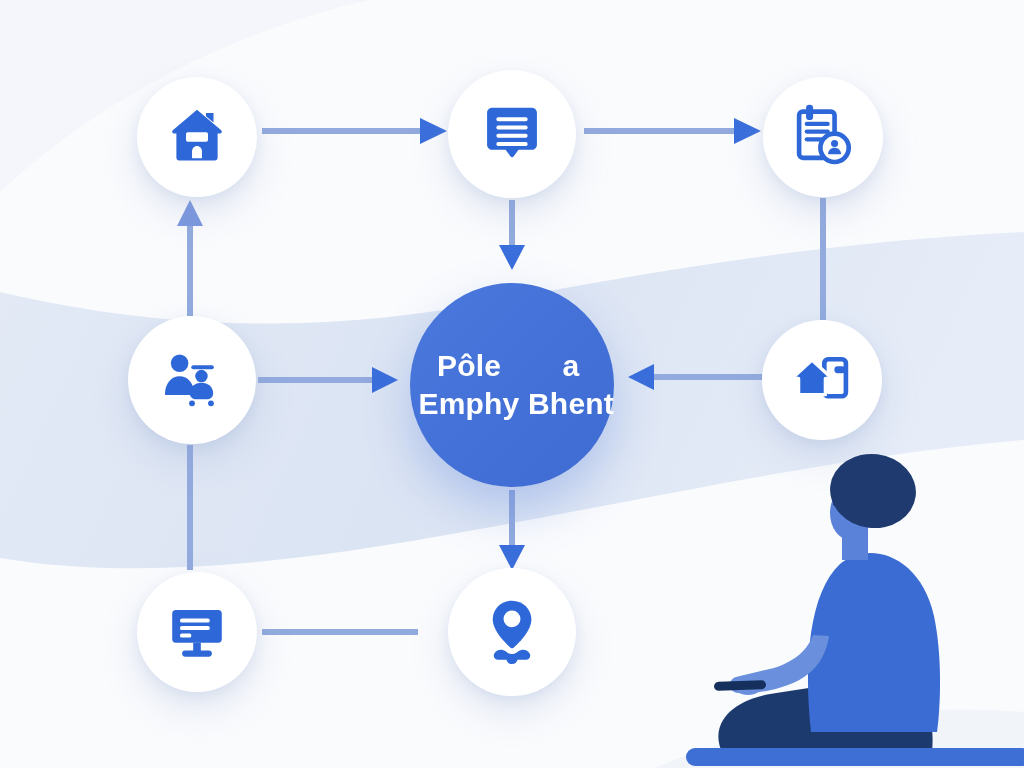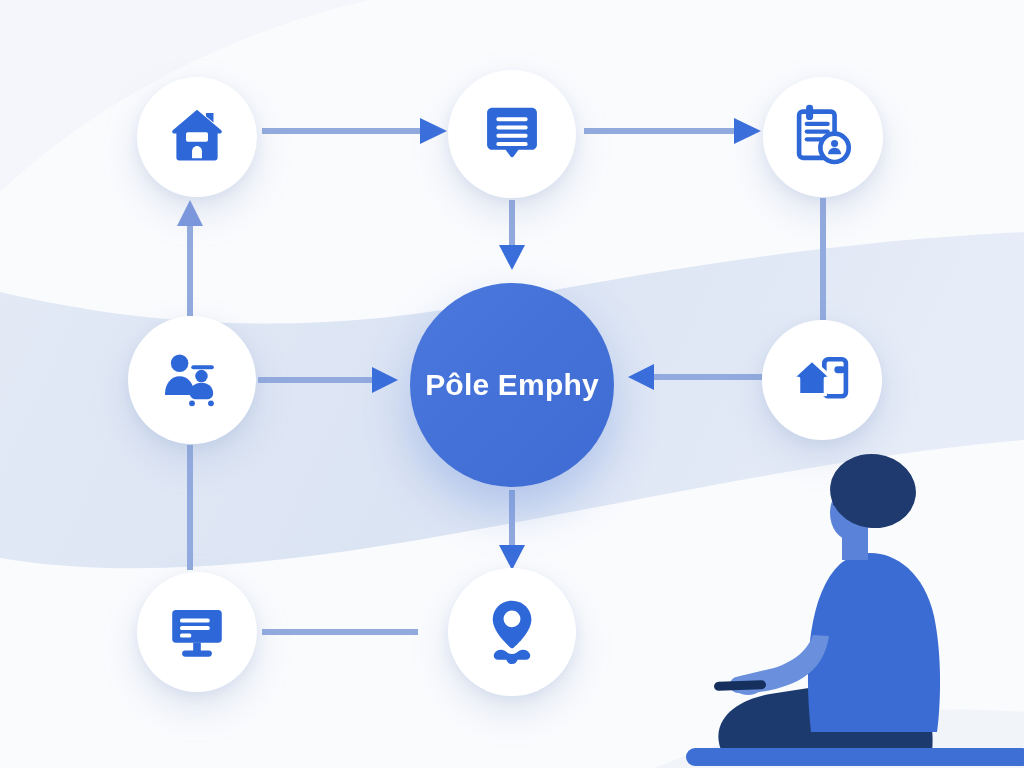--- a/index.html
+++ b/index.html
@@ -147,20 +147,21 @@
       <g fill="#2e68d8">
         <path d="M24 2.5c-7.6 0-13.2 5.7-13.2 12.8 0 8.1 9.2 16.9 12.2 19.5.6.5 1.5.5 2.1 0 3-2.6 12.2-11.4 12.2-19.5C37.2 8.2 31.6 2.5 24 2.5z"></path>
         <path d="M11.8 38.9c1.5-2.9 5.1-3.6 7.8-1.7l1.4 1c1.8 1.2 4.2 1.2 6 0l1.4-1c2.7-1.9 6.3-1.2 7.8 1.7 1 2-.4 4.1-2.7 4.1h-5.7c-.6 1.8-1.7 3-3.8 3s-3.2-1.2-3.8-3h-5.7c-2.3 0-3.7-2.1-2.7-4.1z"></path>
       </g>
       <circle cx="24" cy="15" r="5.8" fill="#ffffff"></circle>
     </svg>
   </div>
 
   <div class="center-node">
     <div>Pôle Emphy</div>
+    <div>a Bhent</div>
   </div>
 
   <svg class="layer" viewBox="0 0 1024 768" aria-hidden="true">
 
     <path d="M722 752 C 710 726 728 702 770 694 L 886 676 C 920 682 936 712 932 752 Z" fill="#1d3a6e"></path>
 
     <path d="M811 732 C 803 660 810 592 840 564 C 868 540 920 554 934 616 C 942 654 941 702 937 732 Z" fill="#3a6cd3"></path>
 
     <rect x="842" y="526" width="26" height="34" fill="#5b82d9"></rect>
 

